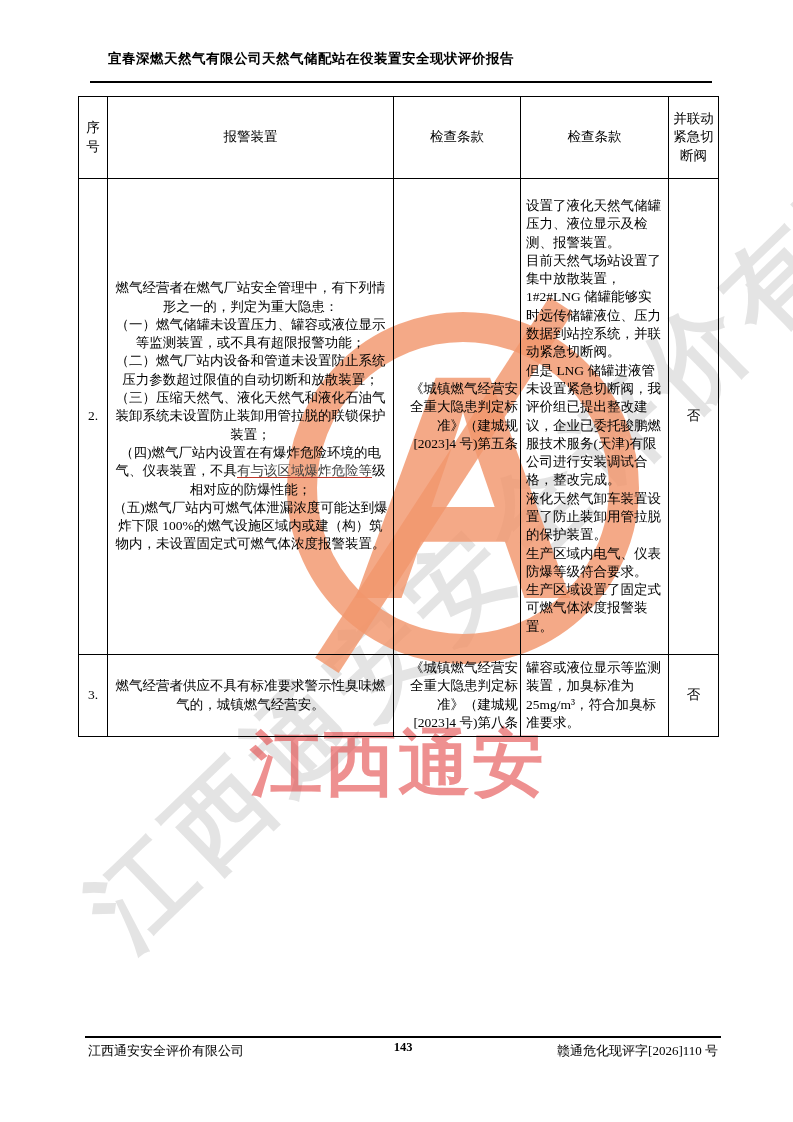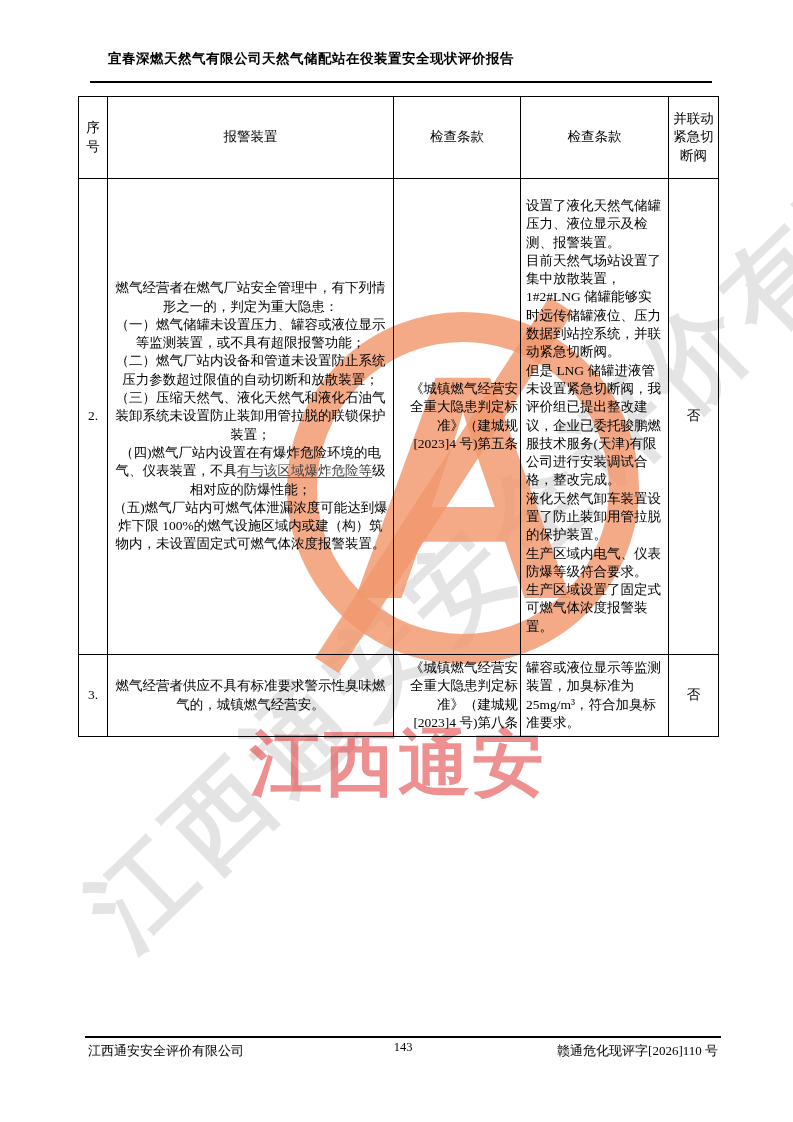--- a/index.html
+++ b/index.html
@@ -75,21 +75,21 @@
     color:#404040;
     text-decoration:underline; text-decoration-color:#c0392b;
     text-underline-offset:2px;
   }
 
   .footer-rule {
     position:absolute; left:85px; top:1036px; width:636px; height:2px; background:#000;
   }
   .footer { position:absolute; left:85px; top:1040px; width:636px; height:20px; font-size:13px; }
   .footer .f-left   { position:absolute; left:3px;  top:2px; }
-  .footer .f-center { position:absolute; left:50%;  top:0;  transform:translateX(-50%); font-size:12.5px; }
+  .footer .f-center { position:absolute; left:50%;  top:0;  transform:translateX(-50%); font-size:12.5px;font-weight:bold; }
   .footer .f-right  { position:absolute; right:3px; top:2px; }
 </style>
 </head>
 <body>
 
 <div class="watermark">
   <div class="wm-diagonal">江西通安安全评价有限公司</div>
   <div class="wm-ring"></div>
   <div class="wm-slash"></div>
   <div class="wm-a">A</div>

